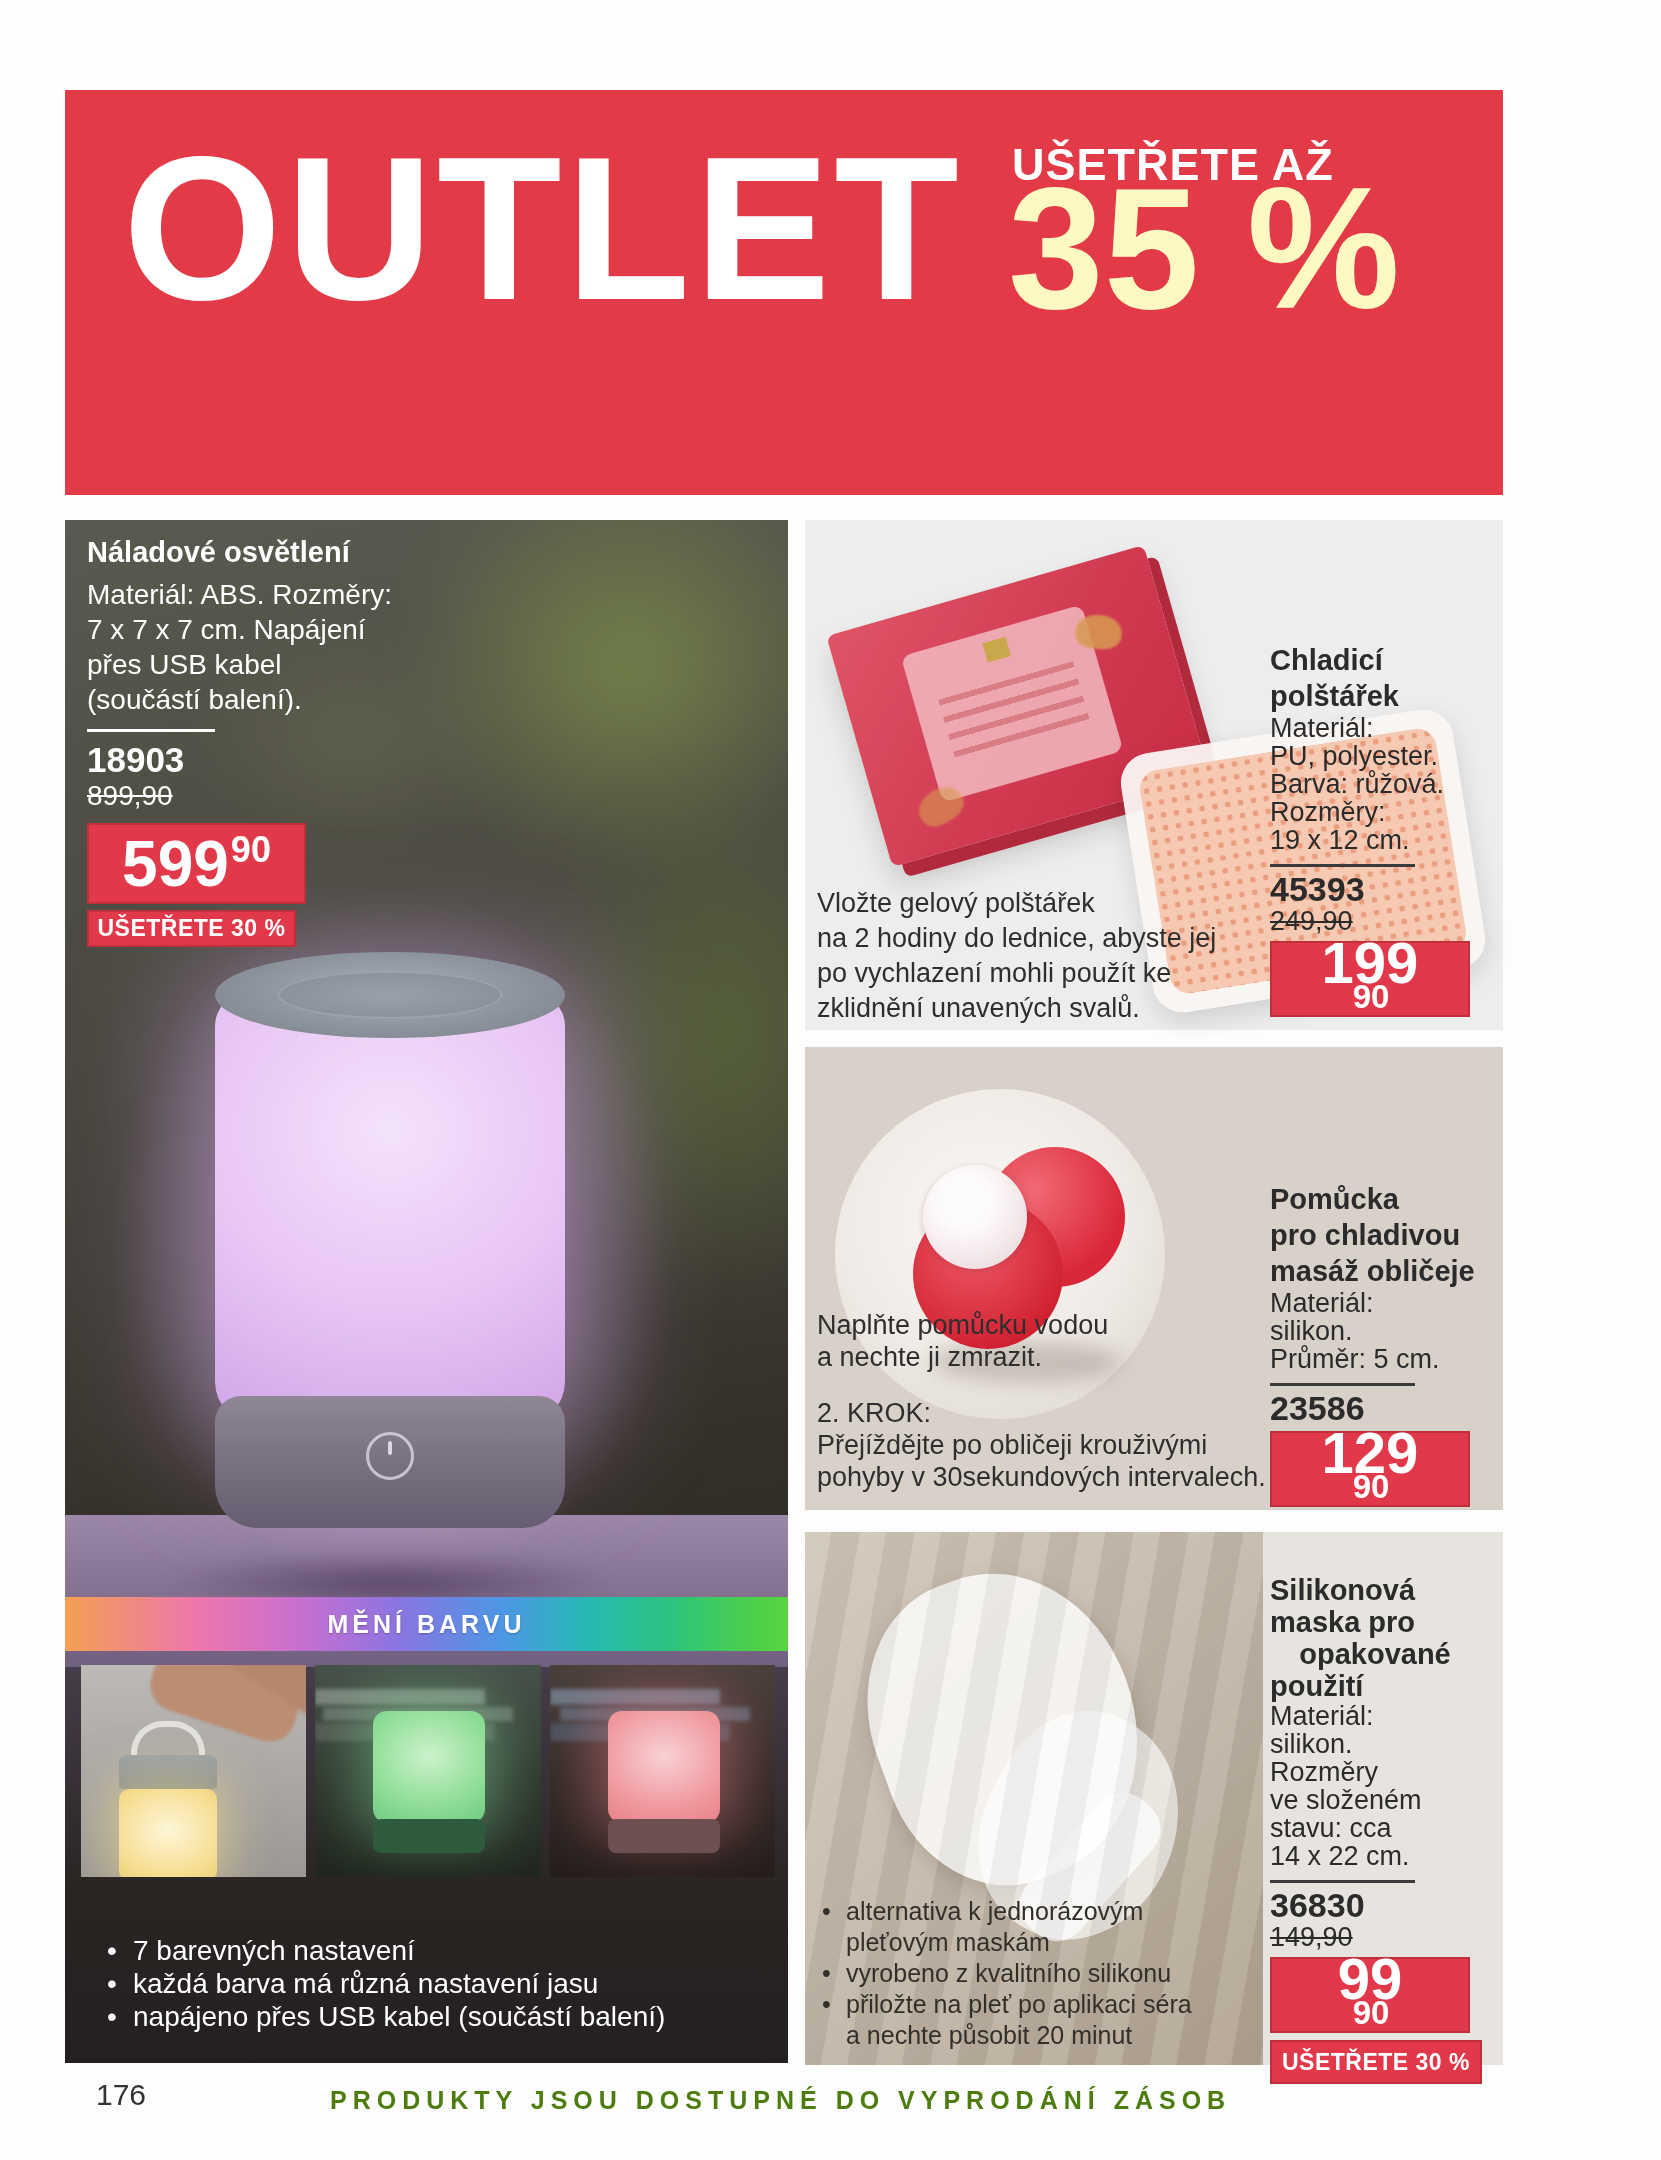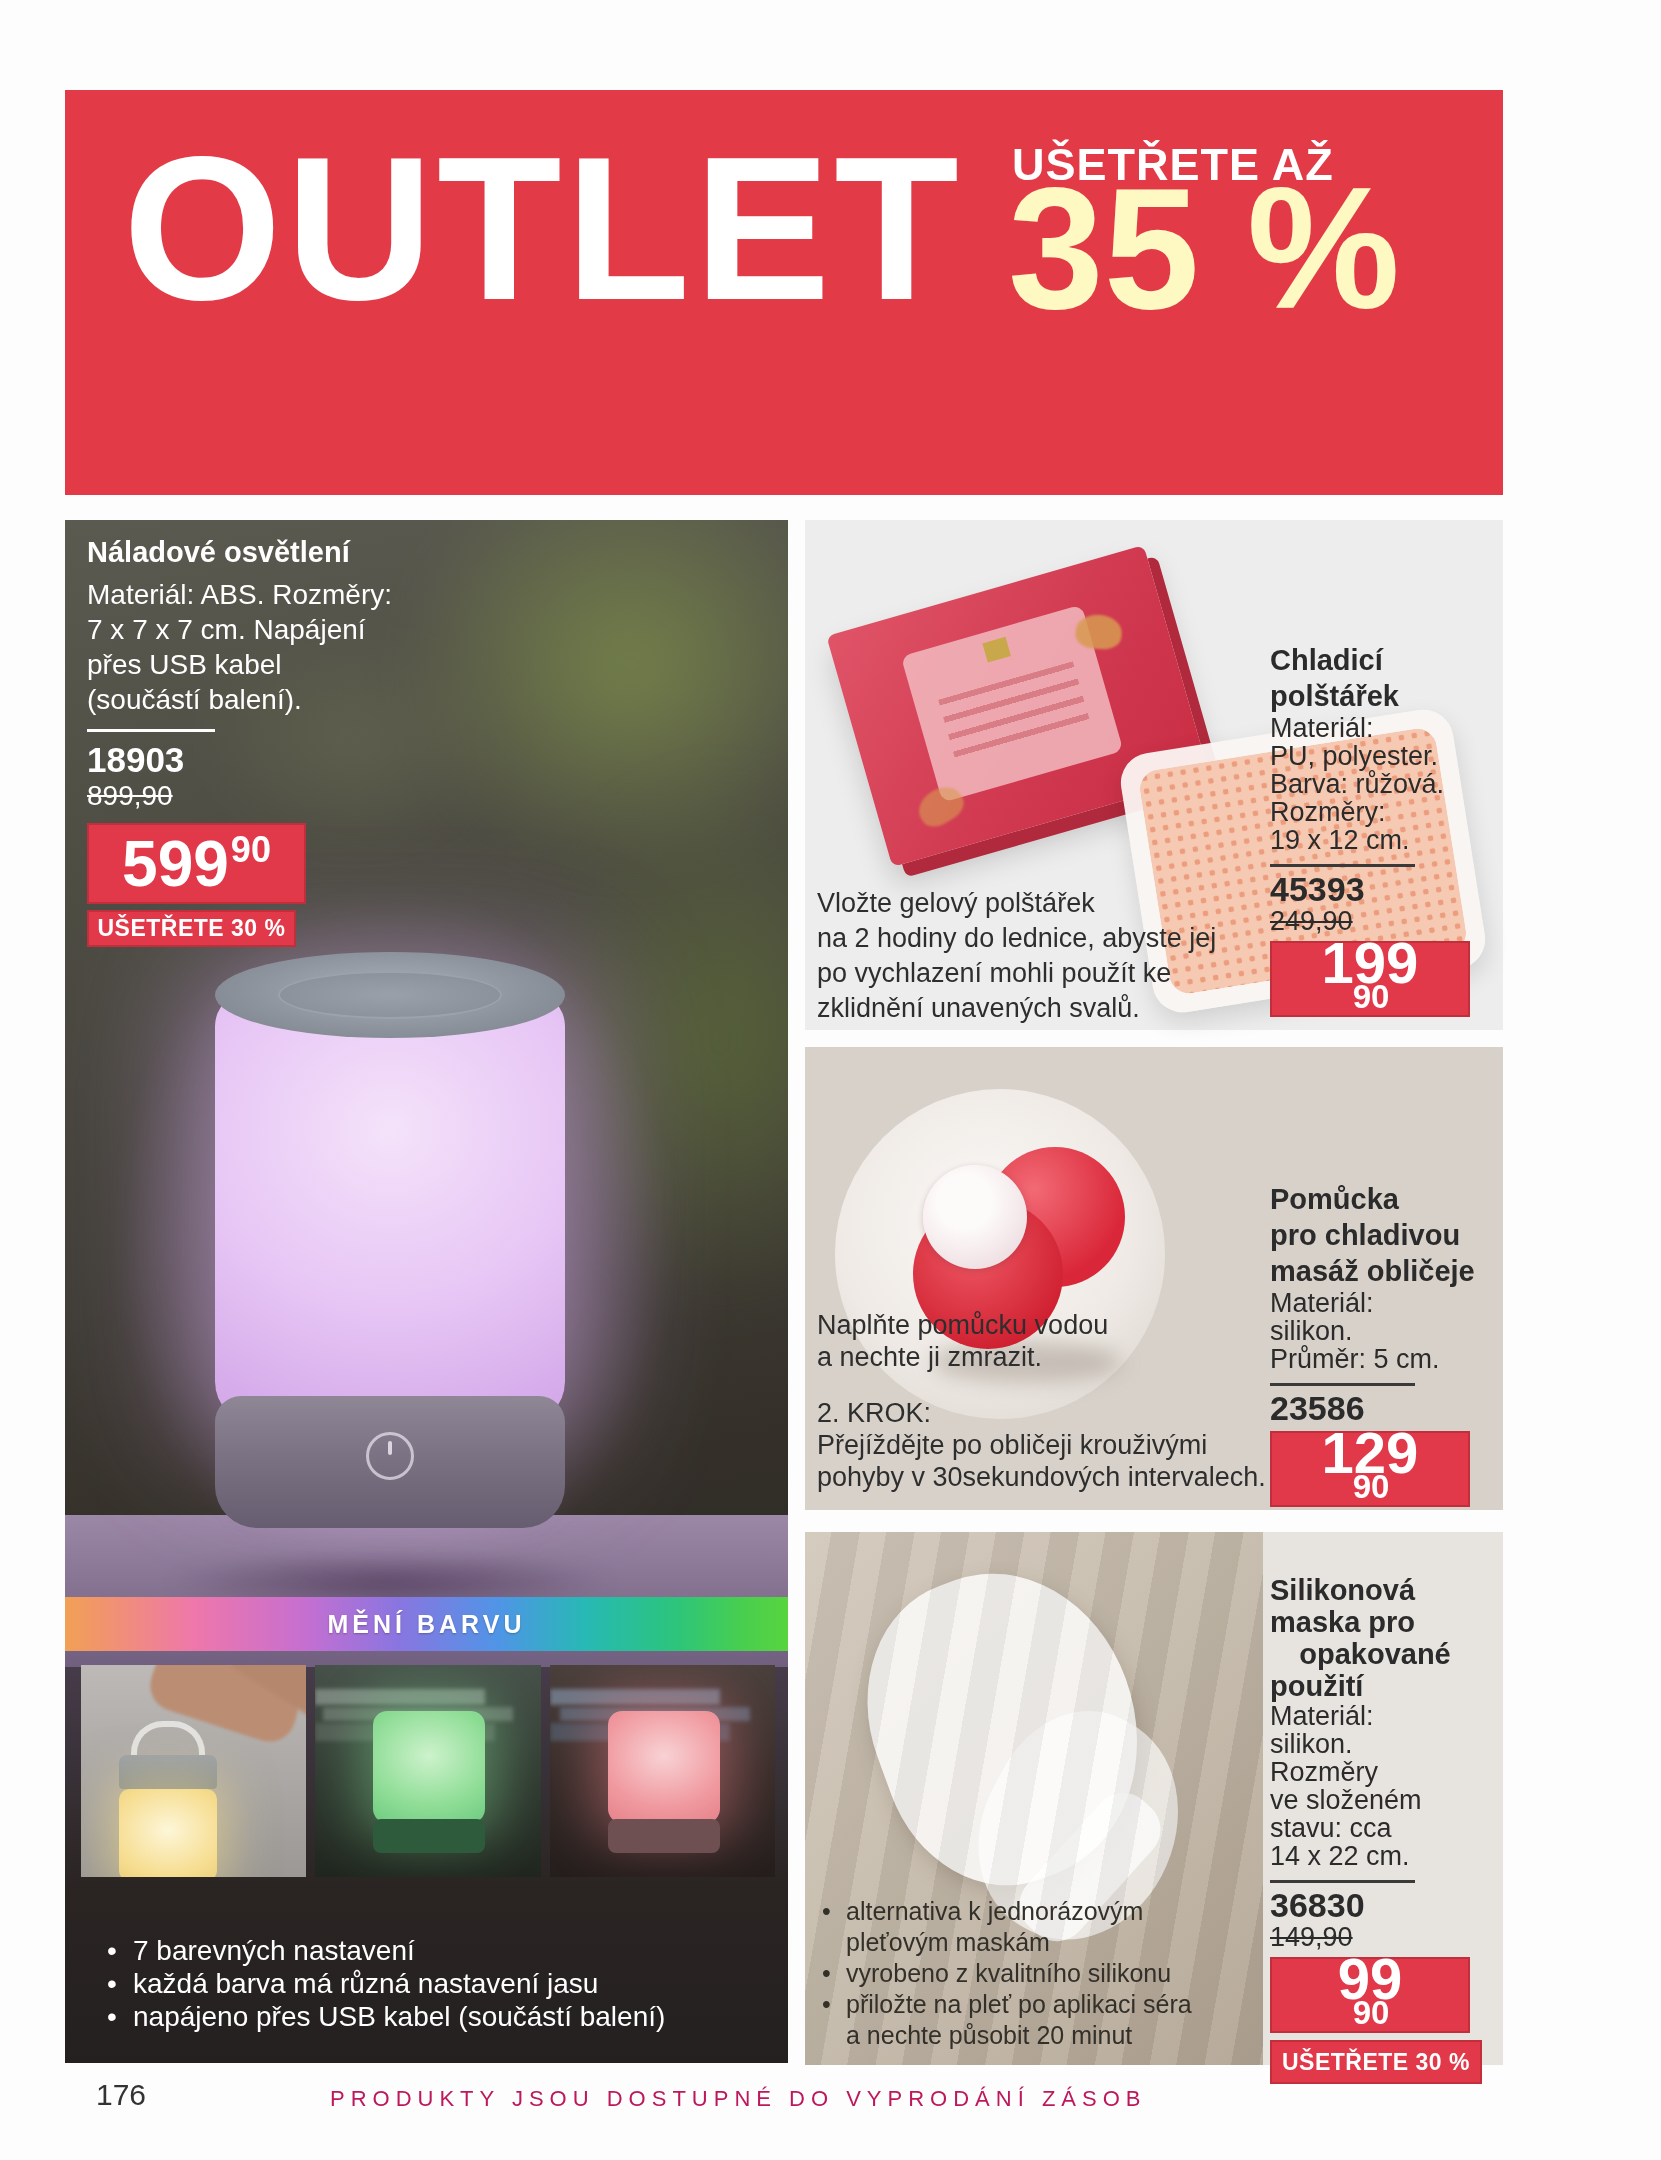--- a/index.html
+++ b/index.html
@@ -157,21 +157,21 @@
   .mask2{position:absolute;left:180px;top:180px;width:190px;height:230px;border-radius:45% 55% 50% 50%;
           transform:rotate(28deg);background:rgba(255,255,255,.65);}
   .mask3{position:absolute;left:250px;top:250px;width:70px;height:170px;border-radius:30px;
           transform:rotate(42deg);background:rgba(255,255,255,.7);}
   .mask-bullets{position:absolute;left:15px;top:364px;width:440px;font-size:25px;line-height:31px;color:#33302a;z-index:2;}
   .mb-item{padding-left:26px;position:relative;}
   .mb-item::before{content:"•";position:absolute;left:2px;}
 
   
   .pagenum{position:absolute;left:68px;top:2078px;font-size:30px;color:#333;margin-left:28px;}
-  .footnote{position:absolute;left:330px;top:2086px;font-size:22px;font-weight:normal;letter-spacing:6px;color:#be185d;}
+  .footnote{position:absolute;left:330px;top:2086px;font-size:25px;font-weight:bold;letter-spacing:6px;color:#4d7c0f;}
 </style>
 </head>
 <body>
 
 <div class="page">
 
   <div class="banner">
     <div class="banner-title">OUTLET</div>
     <div class="banner-sub">UŠETŘETE AŽ</div>
     <div class="banner-pct">35 %</div>

